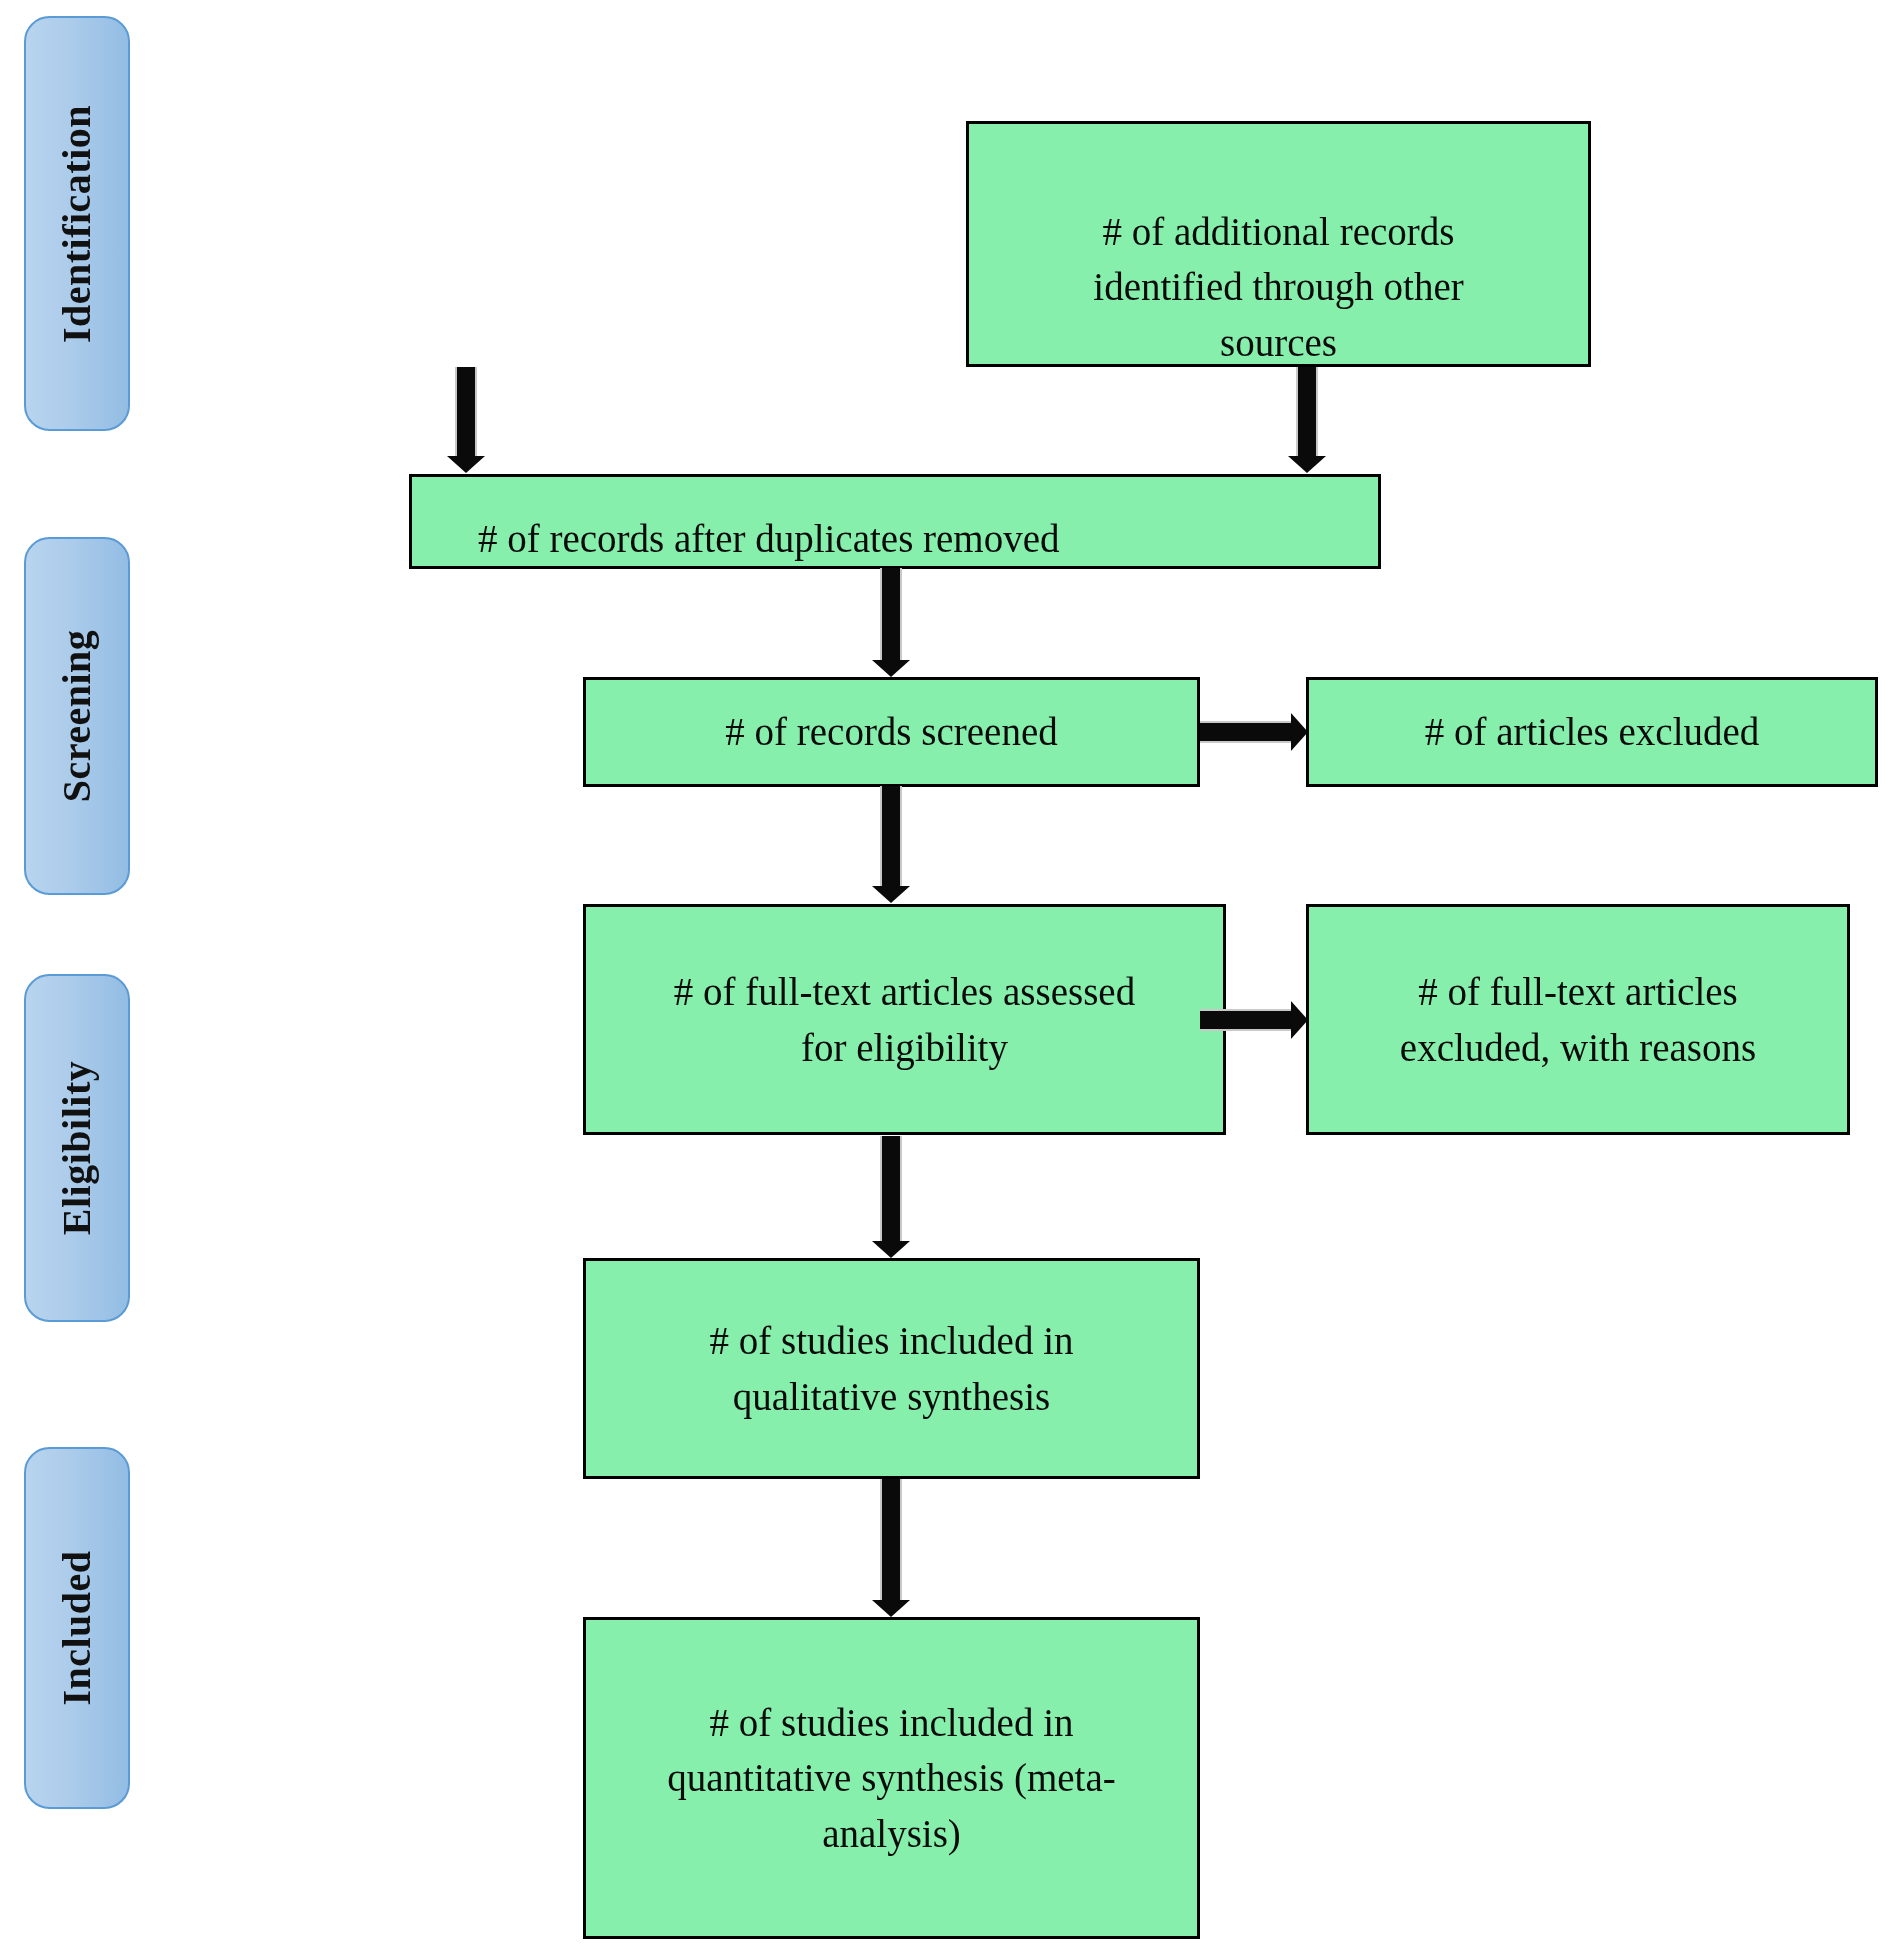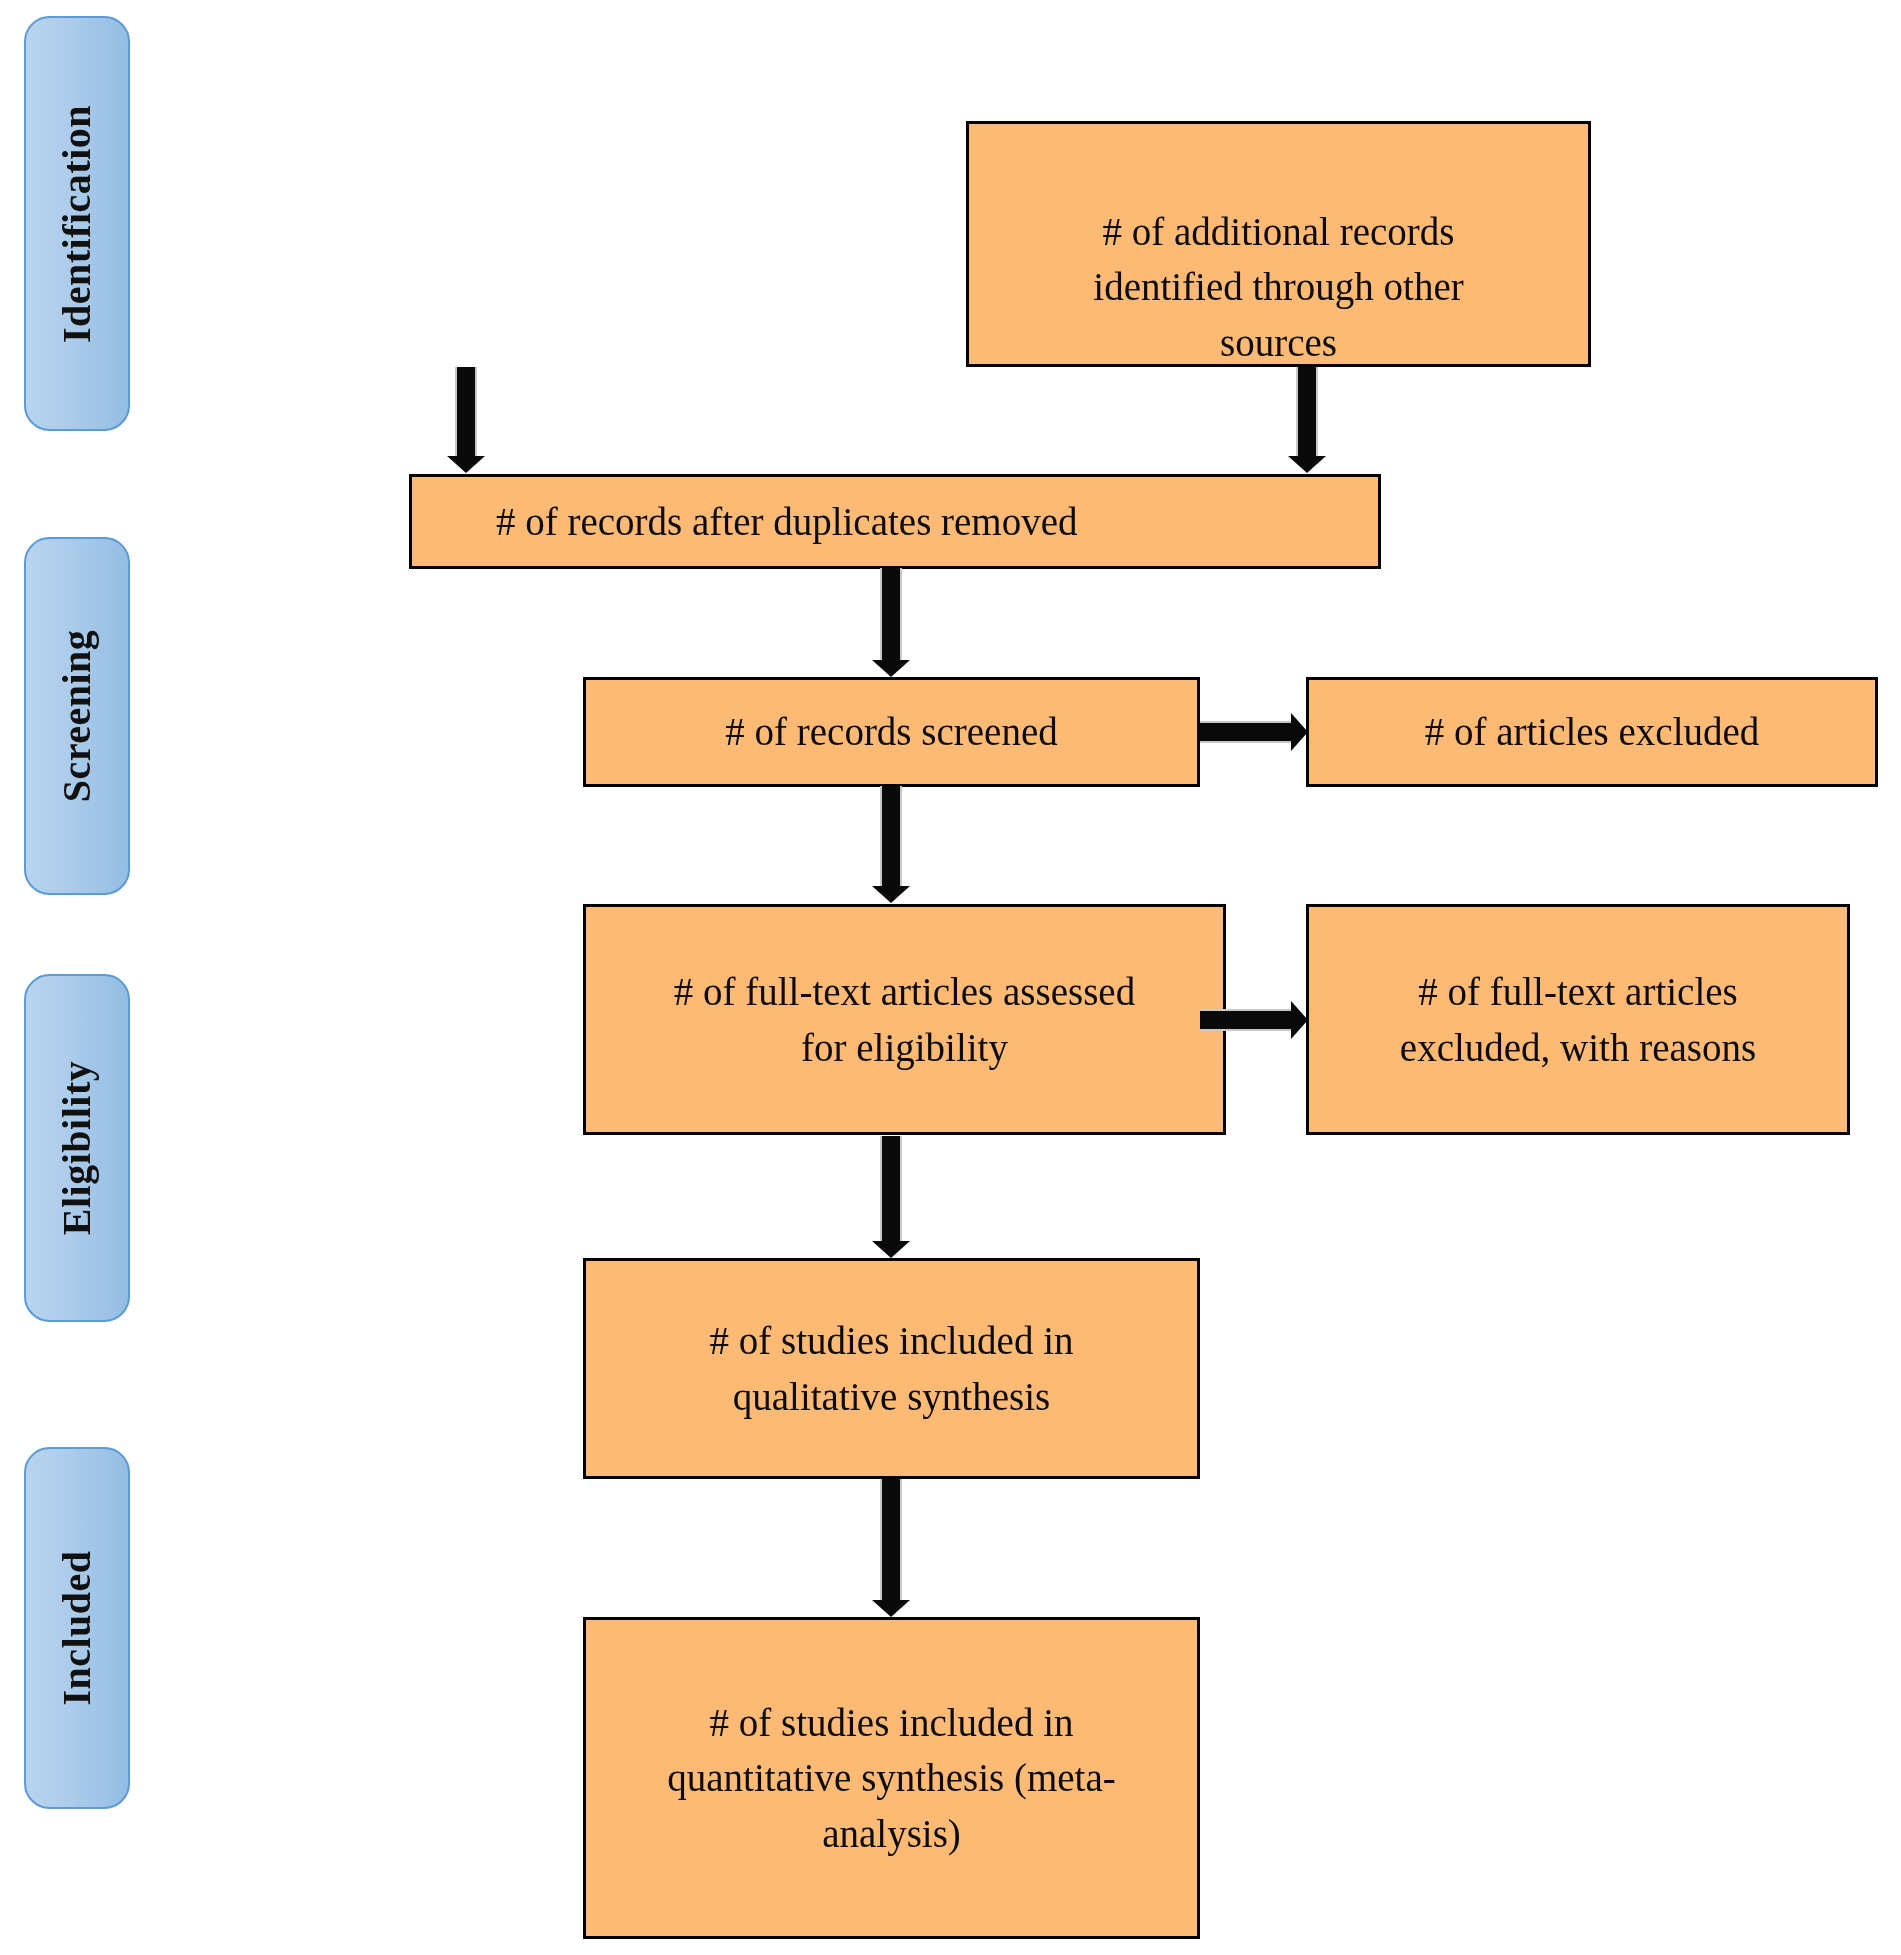--- a/index.html
+++ b/index.html
@@ -37,21 +37,21 @@
     letter-spacing: 0.5px;
     color: #111111;
     line-height: 1;
   }
 
   
   .flow-box {
     position: absolute;
     box-sizing: border-box;
     border: 3.7px solid #000000;
-    background: #fdba74;
+    background: #86efac;
     display: flex;
     align-items: center;
     justify-content: center;
     padding: 0 18px;
   }
   .flow-box .box-text {
     text-align: center;
     font-size: 39px;
     line-height: 1.42;
     color: #0b0b0b;
@@ -129,21 +129,21 @@
   </div>
 
   <div class="arrow-v" style="left:455px; top:367px; width:22.3px; height:90px;">
     <span class="head"></span>
   </div>
 
   <div class="arrow-v" style="left:1296px; top:367px; width:22.3px; height:90px;">
     <span class="head"></span>
   </div>
 
-  <div class="flow-box" style="left:409px; top:474px; width:972px; height:95px; justify-content:flex-start; padding-left:84px;">
+  <div class="flow-box" style="left:409px; top:474px; width:972px; height:95px; justify-content:flex-start; padding-left:66px;align-items:flex-end;">
     <span class="box-text"># of records after duplicates removed</span>
   </div>
 
   <div class="arrow-v" style="left:880px; top:568px; width:22.3px; height:93px;">
     <span class="head"></span>
   </div>
 
   <div class="flow-box" style="left:583px; top:677px; width:617px; height:110px;">
     <span class="box-text"># of records screened</span>
   </div>

